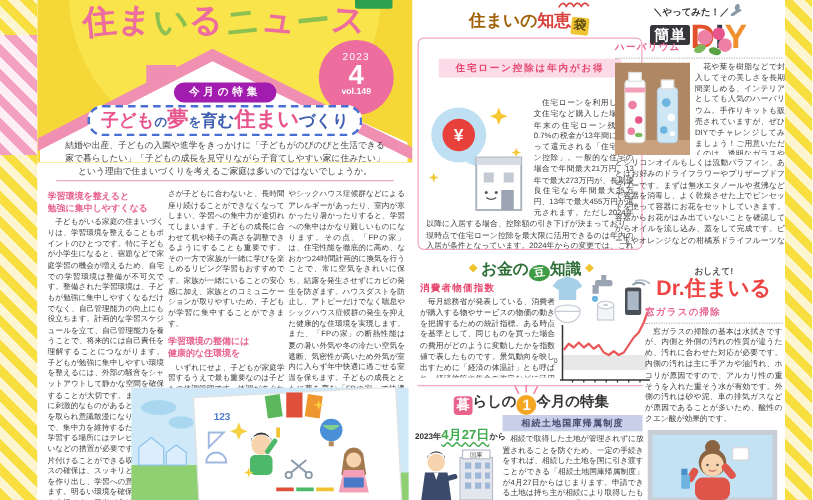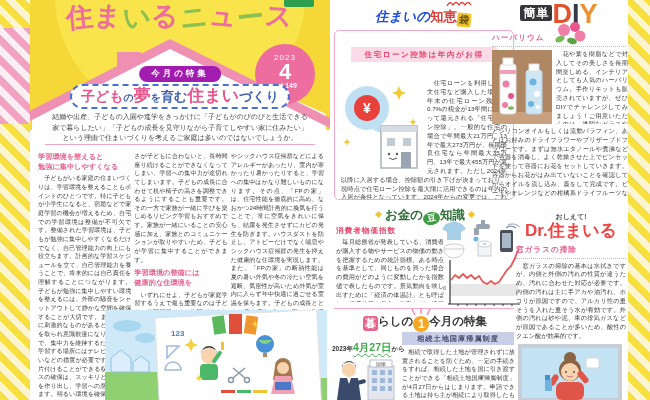--- a/index.html
+++ b/index.html
@@ -17,21 +17,21 @@
   
   .left-page{position:absolute;left:30px;top:0;width:300px;height:400px;background:#fff;}
   .page-top{position:absolute;left:0;top:0;width:300px;height:130px;background:#f5d838;overflow:hidden;}
   .sun{position:absolute;left:50%;top:-130px;transform:translateX(-50%);width:250px;height:250px;border-radius:50%;background:#f9e44b;}
   .masthead{position:absolute;top:3px;left:0;width:100%;text-align:center;font-weight:bold;font-size:27px;line-height:1;letter-spacing:1px;}
   .mc{display:inline-block;}
   .mc-p{color:#ec6d9e;} .mc-g{color:#8cc152;}
   .mc:nth-child(odd){transform:rotate(-6deg) translateY(1px);}
   .mc:nth-child(even){transform:rotate(5deg);}
   .mini-logo{position:absolute;right:16px;top:0;width:30px;height:7px;background:#2e9e4f;border-radius:0 0 2px 2px;}
-  .issue-badge{position:absolute;right:15px;top:44px;width:60px;height:60px;border-radius:50%;background:#ec6d9e;color:#fff;text-align:center;}
+  .issue-badge{position:absolute;right:15px;top:32px;width:60px;height:60px;border-radius:50%;background:#ec6d9e;color:#fff;text-align:center;}
   .ib-year{font-size:8px;margin-top:9px;letter-spacing:1px;}
   .ib-month{font-size:22px;font-weight:bold;line-height:.9;}
   .ib-vol{font-size:7px;font-weight:bold;}
   .roof-svg{position:absolute;left:0;bottom:0;}
   .feature-badge{position:absolute;top:66px;left:50%;transform:translateX(-50%);background:#a21caf;color:#fff;
     border-radius:9px;font-size:8.5px;font-weight:bold;padding:2px 12px;letter-spacing:3px;white-space:nowrap;z-index:5;}
   .headline{position:absolute;top:84px;left:50%;transform:translateX(-50%);border:2px dashed #4a6fd4;border-radius:13px;
     padding:1px 9px;white-space:nowrap;background:#fff;z-index:5;line-height:1.1;}
   .hl{font-weight:bold;vertical-align:baseline;}
   .hl-p-md{color:#e8558c;font-size:14px;} .hl-p-lg{color:#e8558c;font-size:17px;}
@@ -42,21 +42,21 @@
   .col{flex:1;font-size:6.1px;line-height:1.42;text-align:justify;color:#3a3a3a;overflow:hidden;}
   .col h3{margin:0 0 3px 0;color:#e8638f;font-size:7.2px;line-height:1.35;}
   .col p{margin:0;}
   .kids-illust{position:absolute;left:75px;top:310px;width:222px;height:90px;z-index:6;}
 
   
   .content-right{position:absolute;left:330px;top:0;width:298px;height:400px;background:#fff;}
 
   
   .chie-header{position:absolute;left:0;top:8px;width:186px;text-align:center;font-weight:bold;font-size:13.5px;white-space:nowrap;}
-  .chie-pre{color:#1d4ed8;font-style:italic;} .chie-main{color:#d9413f;}
+  .chie-pre{color:#a16207;} .chie-main{color:#d9413f;}
   .bag-icon{display:inline-block;width:14px;height:14px;background:#f0c330;border-radius:2px;color:#5a4a14;
     font-size:10px;font-weight:bold;line-height:14px;text-align:center;vertical-align:-2px;transform:rotate(6deg);}
   .chie-squiggle{position:absolute;left:116px;top:0px;}
   .loan-box{position:absolute;left:4px;top:30px;width:178px;height:168px;border:1.5px solid #f3a8c5;border-radius:5px;overflow:hidden;}
   .loan-heading{margin:16px;background:#fbdbe7;color:#e8466e;font-weight:bold;font-size:7.6px;padding:2.5px 4px;letter-spacing:1.5px;text-align:center;}
   .loan-body{padding:1px 6px;font-size:6.2px;line-height:1.42;text-align:justify;color:#3a3a3a;}
   .loan-illust{float:left;width:82px;height:90px;margin:1px 4px 1px 0;}
   .hi-green{color:#7d9c2c;font-weight:bold;}
 
   
@@ -346,20 +346,26 @@
         <path d="M8,10 A7,7 0 0 1 22,10 L22,7 Q15,1 8,7 Z" fill="#3a3a3a"></path>
         <polygon points="6,20 24,20 27,42 3,42" fill="#3a4a6b"></polygon>
         <polygon points="13,20 17,20 15,26" fill="#ffffff"></polygon>
         <rect x="22" y="22" width="10" height="4" rx="2" fill="#3a4a6b" transform="rotate(-15 27 24)"></rect>
       </g>
     </svg>
 
     <div class="souzoku-body">　相続で取得した土地が管理されずに放置されることを防ぐため、一定の手続きをすれば、相続した土地を国に引き渡すことができる「相続土地国庫帰属制度」が4月27日からはじまります。申請できる土地は持ち主が相続により取得したものに限られ、また管理費用に当たる所定の負</div>
 
     <div class="diy-section">
+      <div class="diy-banner"><span>＼やってみた！／</span><svg width="12" height="10" style="vertical-align:-1px">
+            <g fill="#8a99a8">
+              <rect x="1" y="6" width="8" height="2.5" rx="1" transform="rotate(-35 5 7)"></rect>
+              <path d="M8,0 a3.2,3.2 0 1 0 2.5,5.2 l-2,-1.2 l0.4,-2 Z"></path>
+            </g>
+          </svg></div>
       <div class="diy-row">
         <span class="kantan-box">簡単</span><span class="diy-letter dl-d">D</span><span class="diy-letter dl-i">I</span><span class="diy-letter dl-y">Y</span>
       </div>
       <div class="herb-heading">ハーバリウム</div>
       <svg class="herb-flowers" width="34" height="26">
         <circle cx="10" cy="10" r="6" fill="#ee7fa5"></circle>
         <circle cx="21" cy="7" r="5" fill="#e8558c"></circle>
         <circle cx="26" cy="16" r="5.5" fill="#ee7fa5"></circle>
         <ellipse cx="6" cy="19" rx="5" ry="3" fill="#7cb85c" transform="rotate(-25 6 19)"></ellipse>
         <ellipse cx="18" cy="21" rx="5" ry="3" fill="#5ba244" transform="rotate(15 18 21)"></ellipse>

